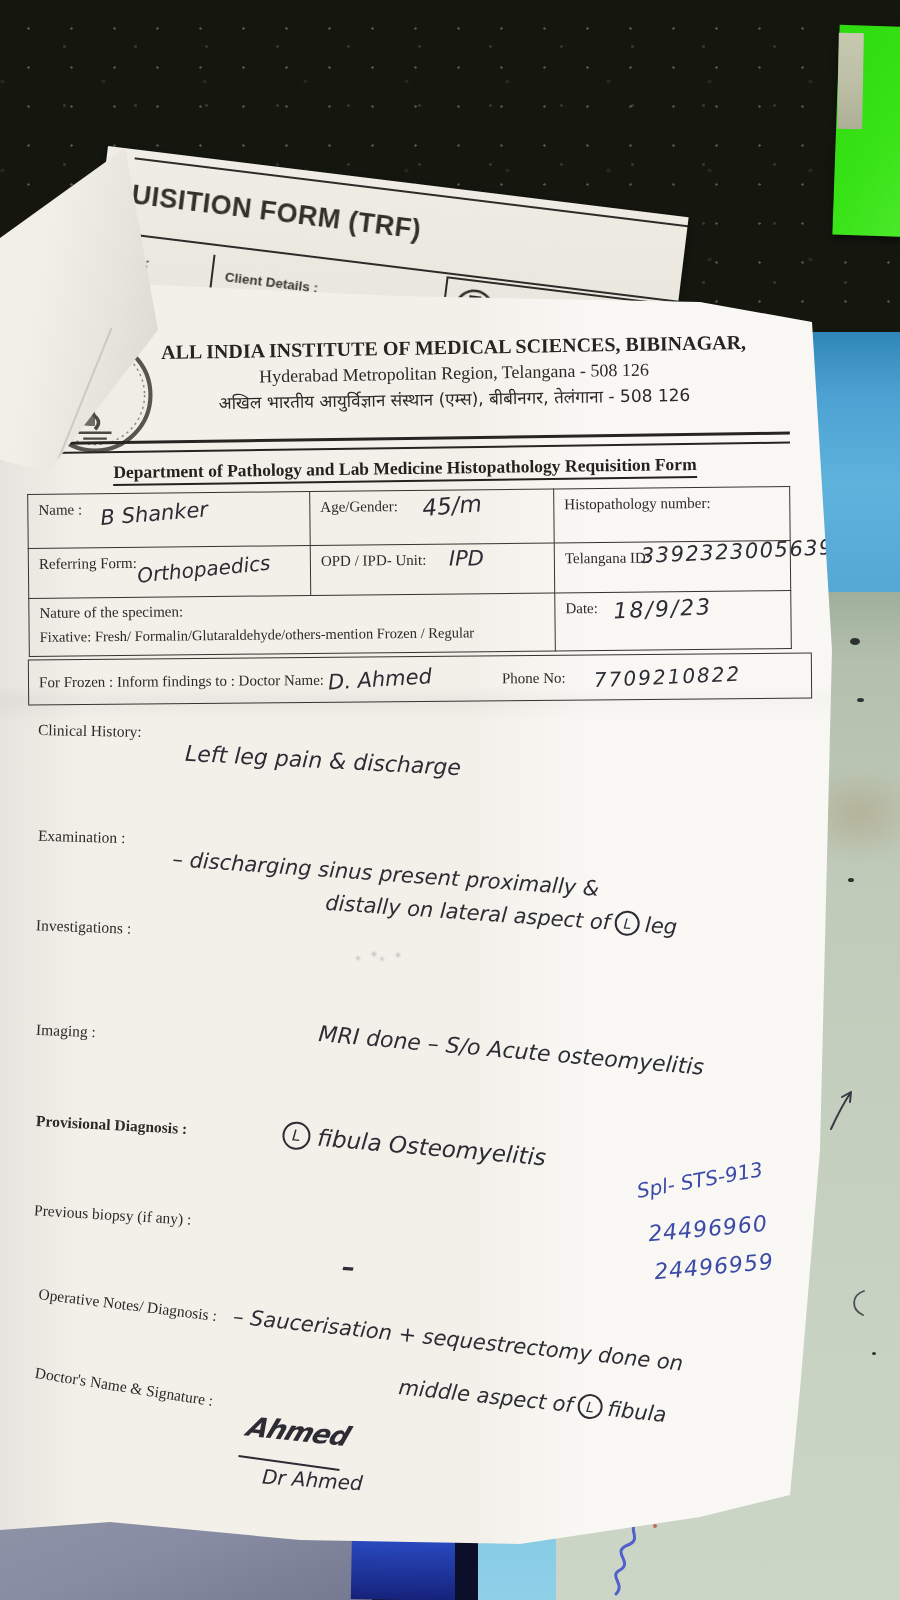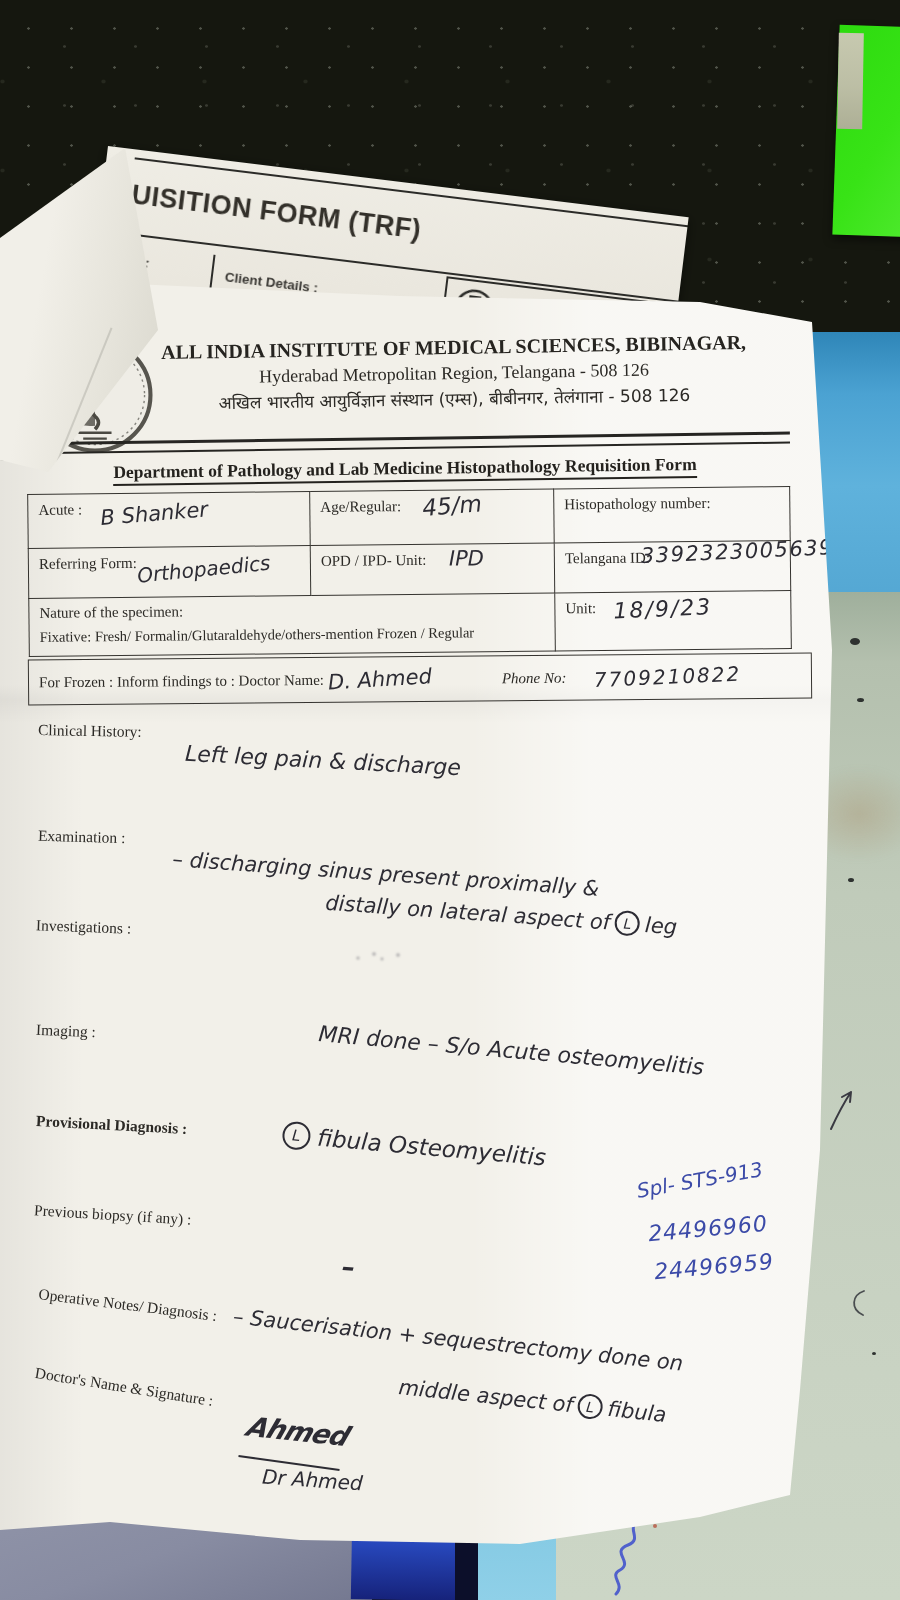--- a/index.html
+++ b/index.html
@@ -142,25 +142,25 @@
 
     <table class="formtable" style="position:absolute;left:28px;top:220px;width:762px;transform:rotate(-0.6deg);">
       <colgroup>
           <col style="width:282px">
           <col style="width:244px">
           <col style="width:236px">
         </colgroup>
       <tbody>
           <tr style="height:54px">
         <td>
-          <span class="lbl">Acute :</span>
+          <span class="lbl">Name :</span>
           <span class="abs hw" style="left:72px;top:8px;font-size:21px;transform:rotate(-4deg);">B Shanker</span>
         </td>
         <td>
-          <span class="lbl">Age/Regular:</span>
+          <span class="lbl">Age/Gender:</span>
           <span class="abs hw" style="left:112px;top:2px;font-size:23px;transform:rotate(-4deg);">45/m</span>
         </td>
         <td>
           <span class="lbl">Histopathology number:</span>
         </td>
       </tr>
       <tr style="height:50px">
         <td>
           <span class="lbl">Referring Form:</span>
           <span class="abs hw" style="left:108px;top:10px;font-size:20px;transform:rotate(-5deg);">Orthopaedics</span>
@@ -173,31 +173,31 @@
           <span class="lbl">Telangana ID:</span>
           <span class="abs hw" style="left:86px;top:-2px;font-size:21px;letter-spacing:1.5px;transform:rotate(-2deg);">3392323005639</span>
         </td>
       </tr>
       <tr style="height:58px">
         <td colspan="2">
           <div class="lbl">Nature of the specimen:</div>
           <div class="lbl fix">Fixative: Fresh/ Formalin/Glutaraldehyde/others-mention Frozen / Regular</div>
         </td>
         <td>
-          <span class="lbl">Unit:</span>
+          <span class="lbl">Date:</span>
           <span class="abs hw" style="left:58px;top:4px;font-size:22px;letter-spacing:2px;transform:rotate(-2deg);">18/9/23</span>
         </td>
       </tr>
     </tbody>
       </table>
 
     <div class="abs frozen-box" style="left:28px;top:386px;width:762px;height:44px;transform:rotate(-0.5deg);">
       <span class="lbl">For Frozen : Inform findings to : Doctor Name:</span>
       <span class="hw" style="font-size:21px;margin-left:4px;transform:rotate(-3deg);">D. Ahmed</span>
-      <span class="lbl" style="margin-left:70px;font-style:italic;">Phone No:</span>
+      <span class="lbl" style="margin-left:70px;">Phone No:</span>
       <span class="hw" style="font-size:20px;margin-left:28px;letter-spacing:2px;transform:rotate(-2deg);">7709210822</span>
     </div>
 
     <div class="abs lbl" style="left:38px;top:452px;font-size:15.5px;transform:rotate(1deg);">Clinical History:</div>
     <div class="abs hw" style="left:185px;top:478px;font-size:22px;transform:rotate(3deg);">Left leg pain &amp; discharge</div>
 
     <div class="abs lbl" style="left:38px;top:558px;font-size:15.5px;transform:rotate(1.5deg);">Examination :</div>
     <div class="abs hw" style="left:172px;top:592px;font-size:21px;transform:rotate(4deg);">–  discharging sinus present proximally &amp;</div>
     <div class="abs hw" style="left:325px;top:632px;font-size:21px;transform:rotate(4deg);display:flex;align-items:center;gap:5px;">
       <span>distally on lateral aspect of</span>

